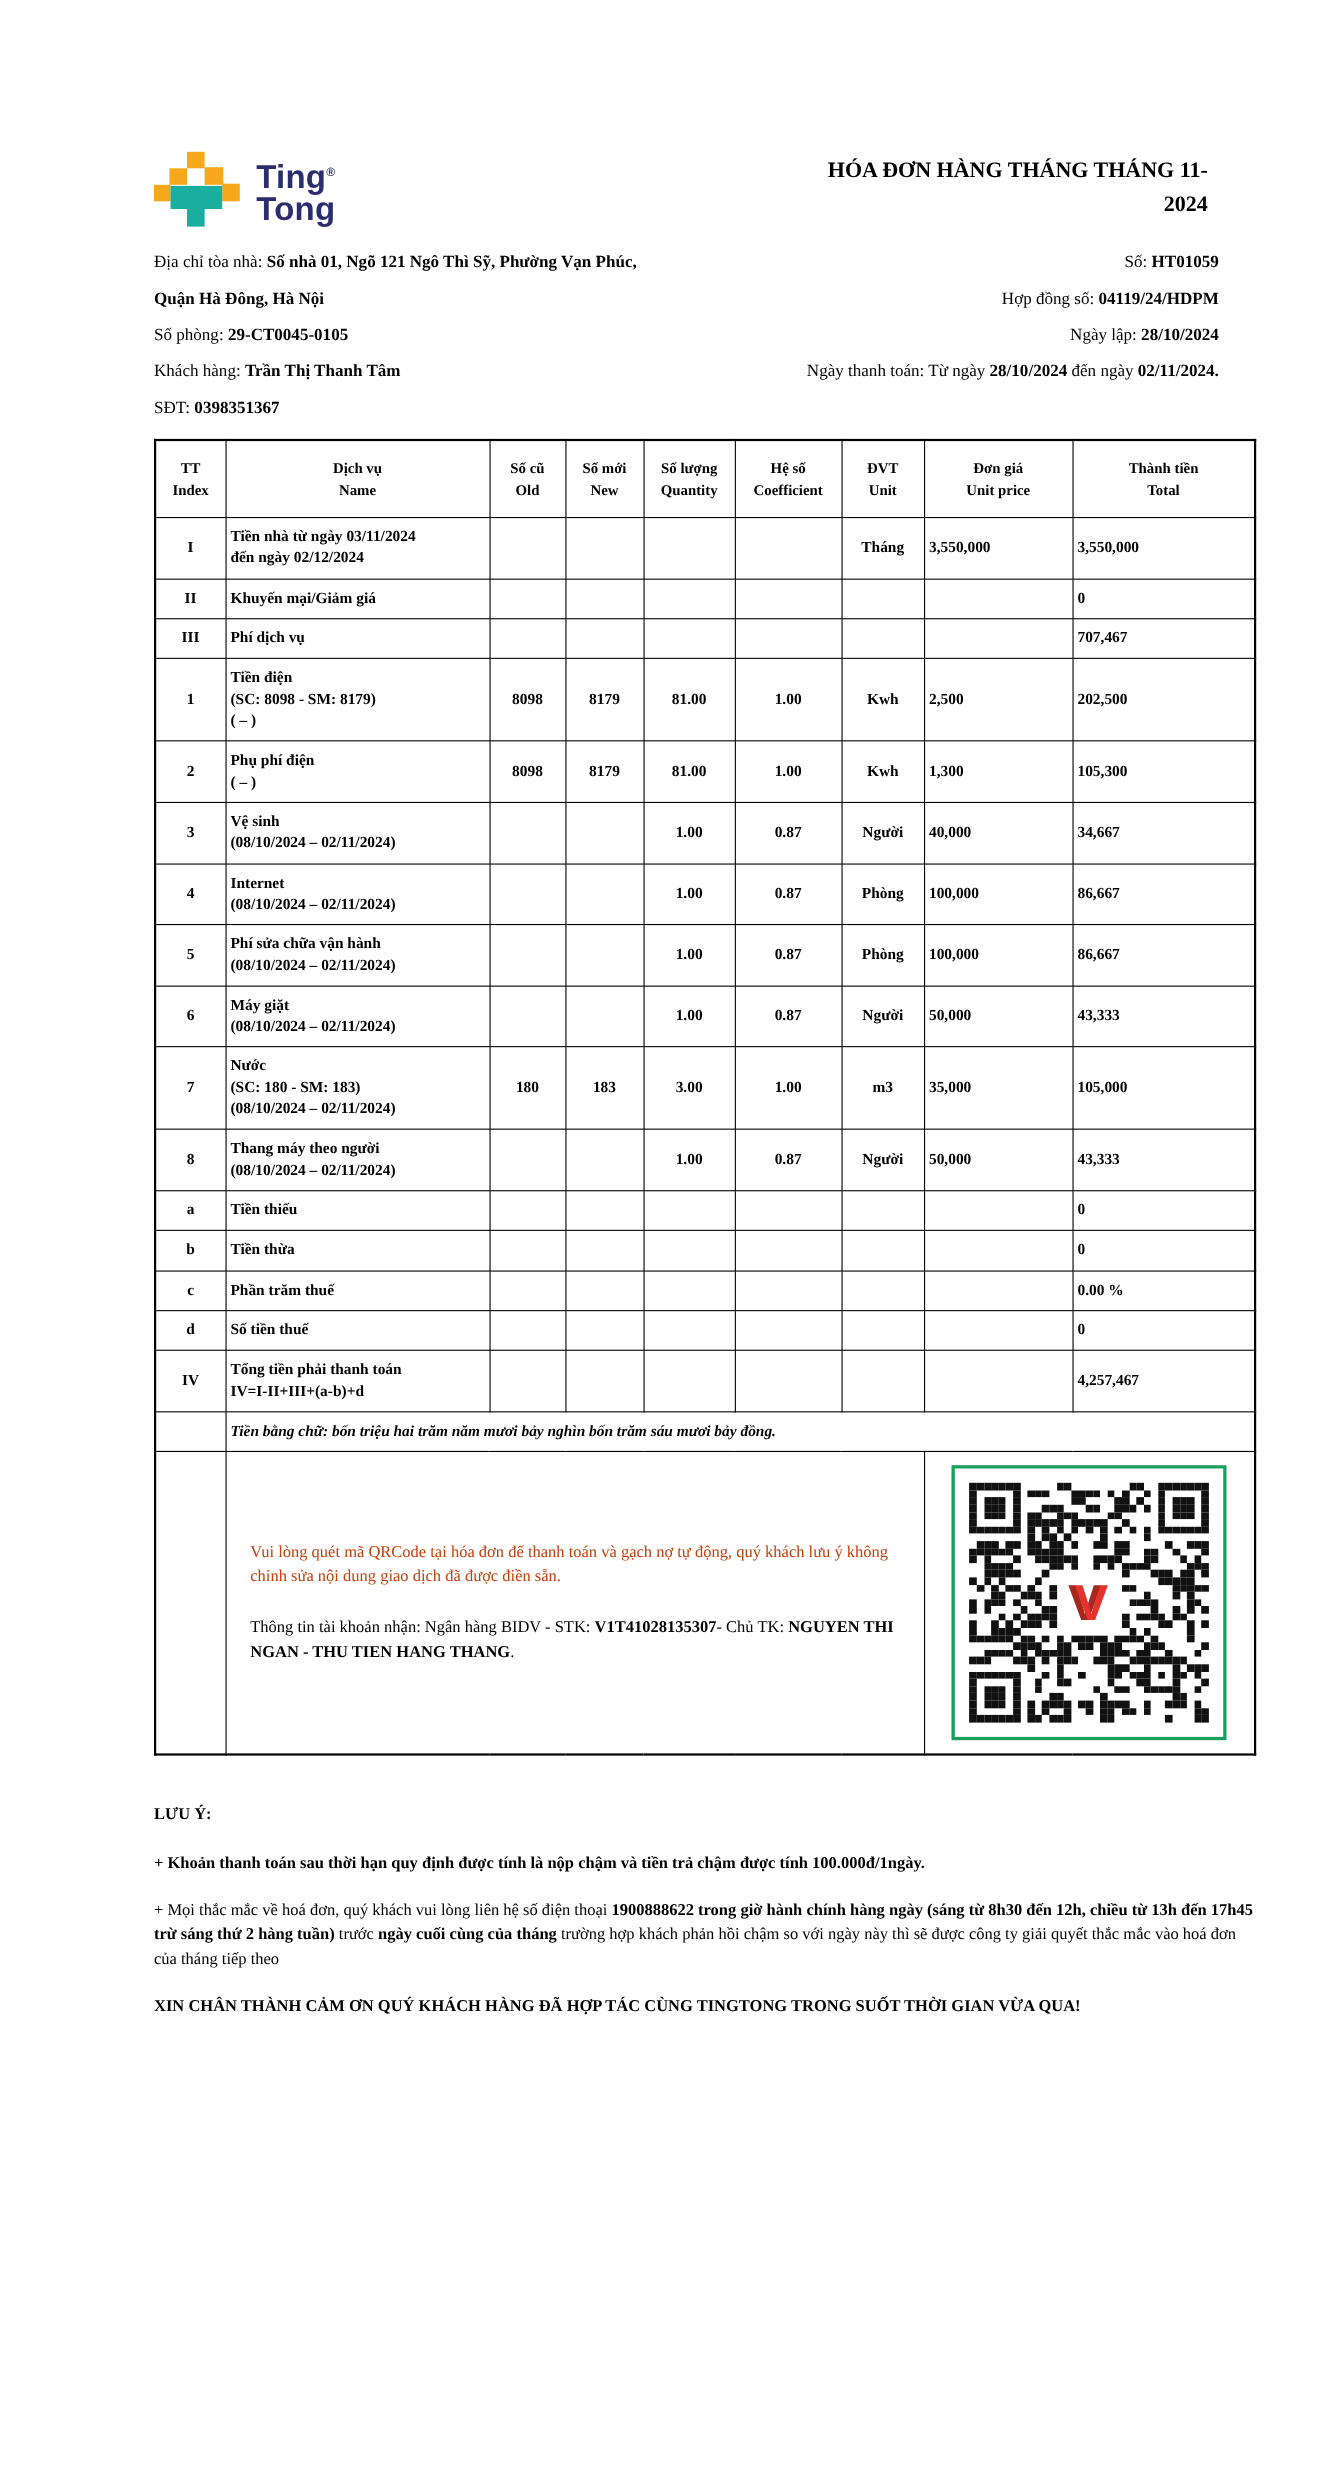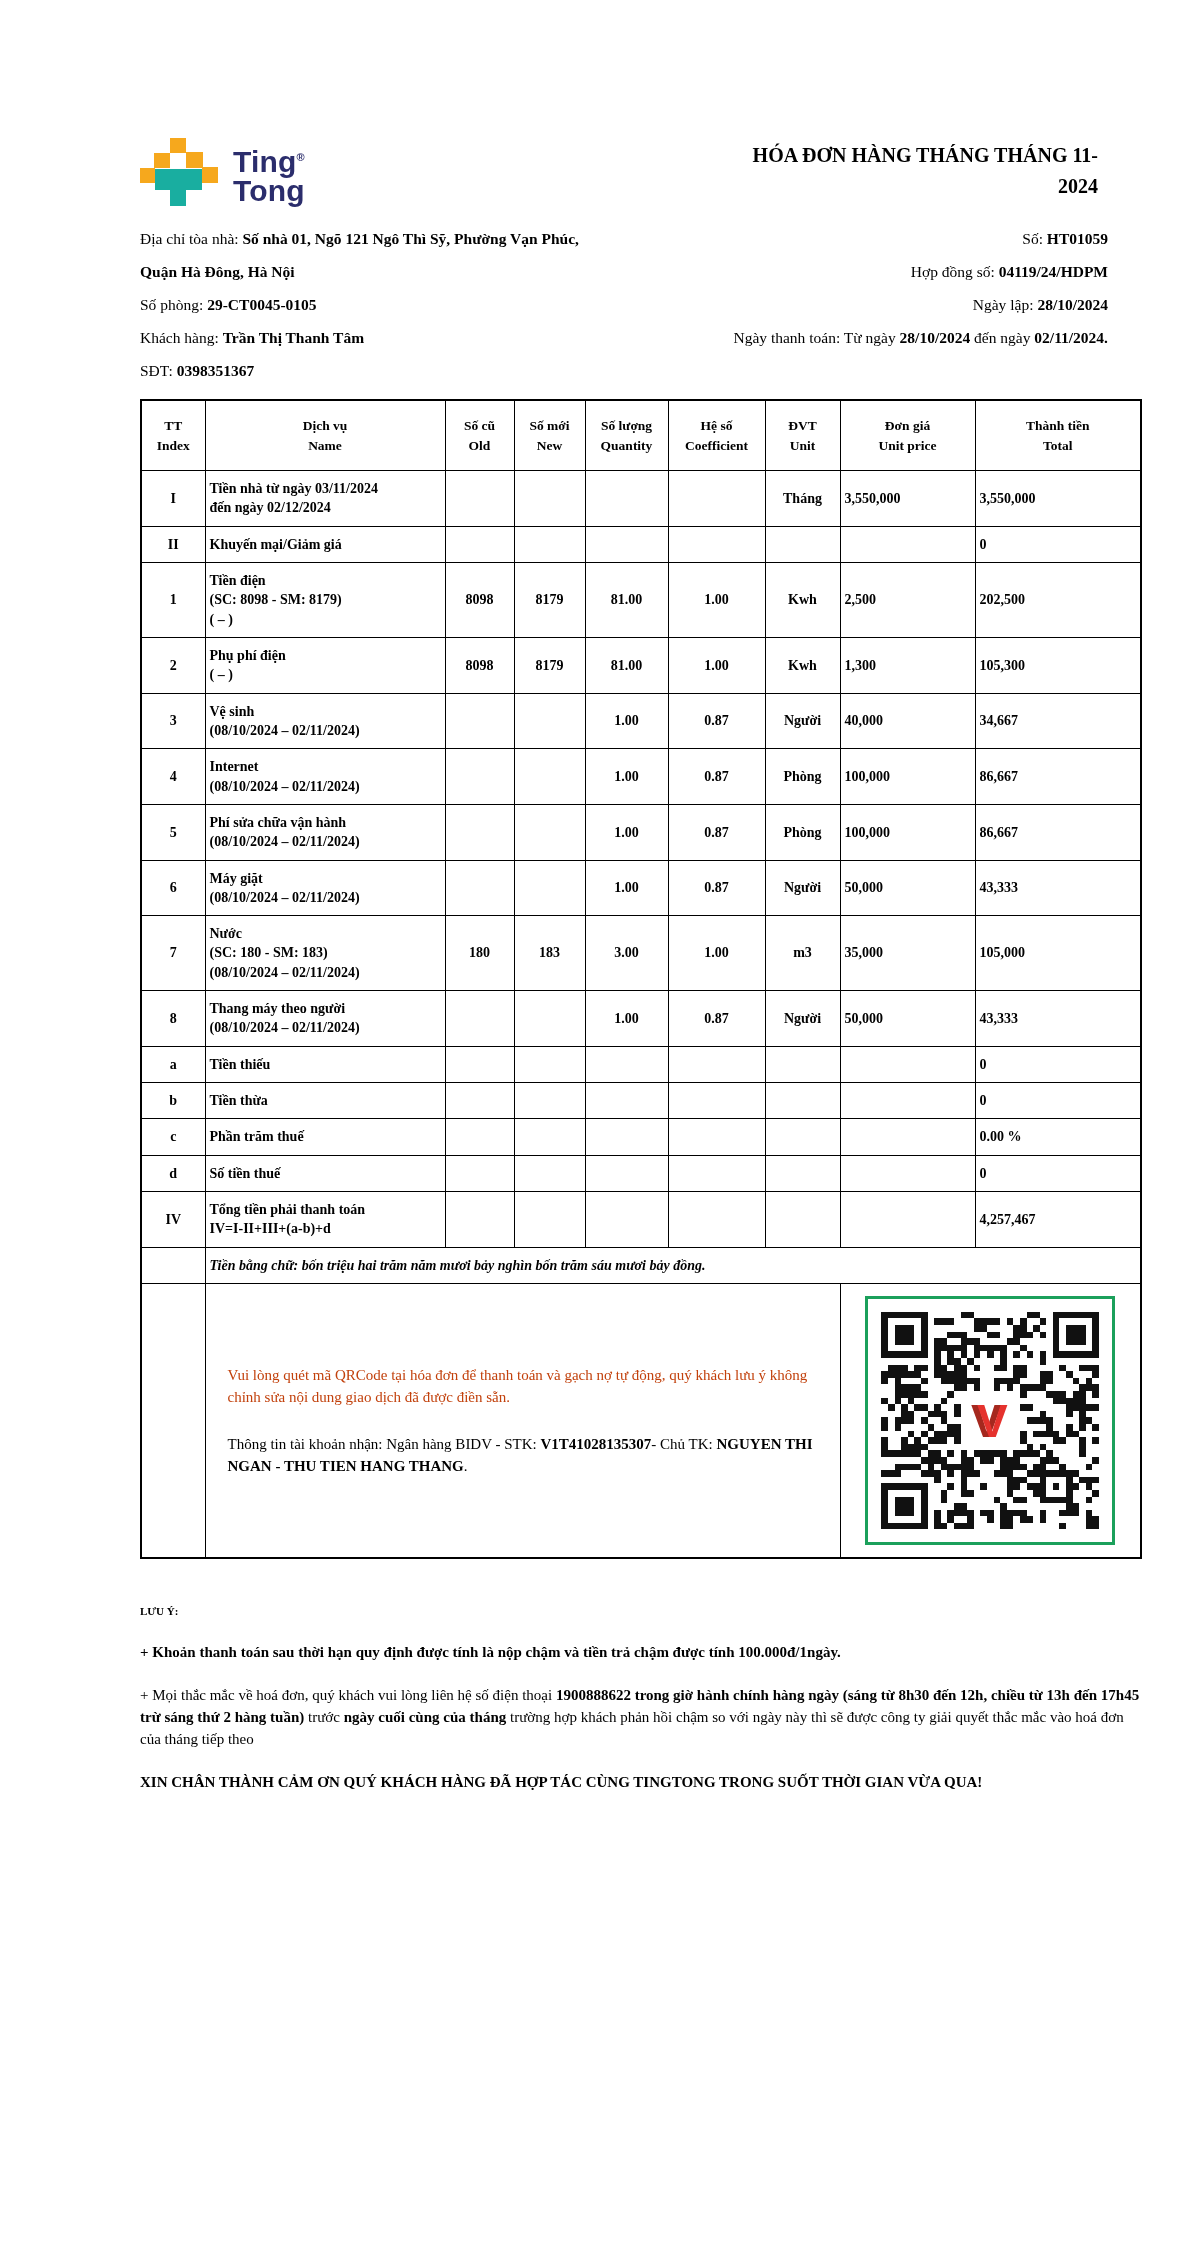--- a/index.html
+++ b/index.html
@@ -48,21 +48,21 @@
   #qr-grid{display:grid;grid-template-columns:repeat(33,6.6px);grid-auto-rows:6.6px;}
   #qr-grid b{display:block;}
   #qr-grid b.d{background:#111;}
   .qr-logo{position:absolute;left:50%;top:50%;transform:translate(-50%,-50%);width:54px;height:54px;background:#fff;border-radius:8px;}
   .qr-logo span{position:absolute;left:0;top:0;width:100%;height:100%;display:flex;align-items:center;justify-content:center;font-family:"Liberation Sans",sans-serif;font-weight:900;font-size:46px;line-height:1;}
   .v-back{color:#A5281E;transform:translateX(-4px);}
   .v-front{color:#E5322D;transform:translateX(2px);}
 
   
   .notes{margin-top:46px;font-size:15px;width:1005px;}
-  .note-head{font-weight:bold;margin:0 0 24px;font-size:11px;}
+  .note-head{font-weight:bold;margin:0 0 24px;font-size:15px;}
   .note-item{margin:0 0 21px;line-height:22px;}
 </style>
 </head>
 <body>
 
 <div class="page">
 
   <div class="header-row">
     <div class="brand">
       <div class="brand-icon">
@@ -171,20 +171,33 @@
           </td>
           <td class="c"></td>
           <td class="c"></td>
           <td class="c"></td>
           <td class="c"></td>
           <td class="c"></td>
           <td class="r"></td>
           <td class="r">0</td>
         </tr>
         <tr>
+          <td class="c">III</td>
+          <td class="l">
+            <div>Phí dịch vụ</div>
+          </td>
+          <td class="c"></td>
+          <td class="c"></td>
+          <td class="c"></td>
+          <td class="c"></td>
+          <td class="c"></td>
+          <td class="r"></td>
+          <td class="r">707,467</td>
+        </tr>
+        <tr>
           <td class="c">1</td>
           <td class="l">
             <div>Tiền điện</div>
             <div>(SC: 8098 - SM: 8179)</div>
             <div>( – )</div>
           </td>
           <td class="c">8098</td>
           <td class="c">8179</td>
           <td class="c">81.00</td>
           <td class="c">1.00</td>

